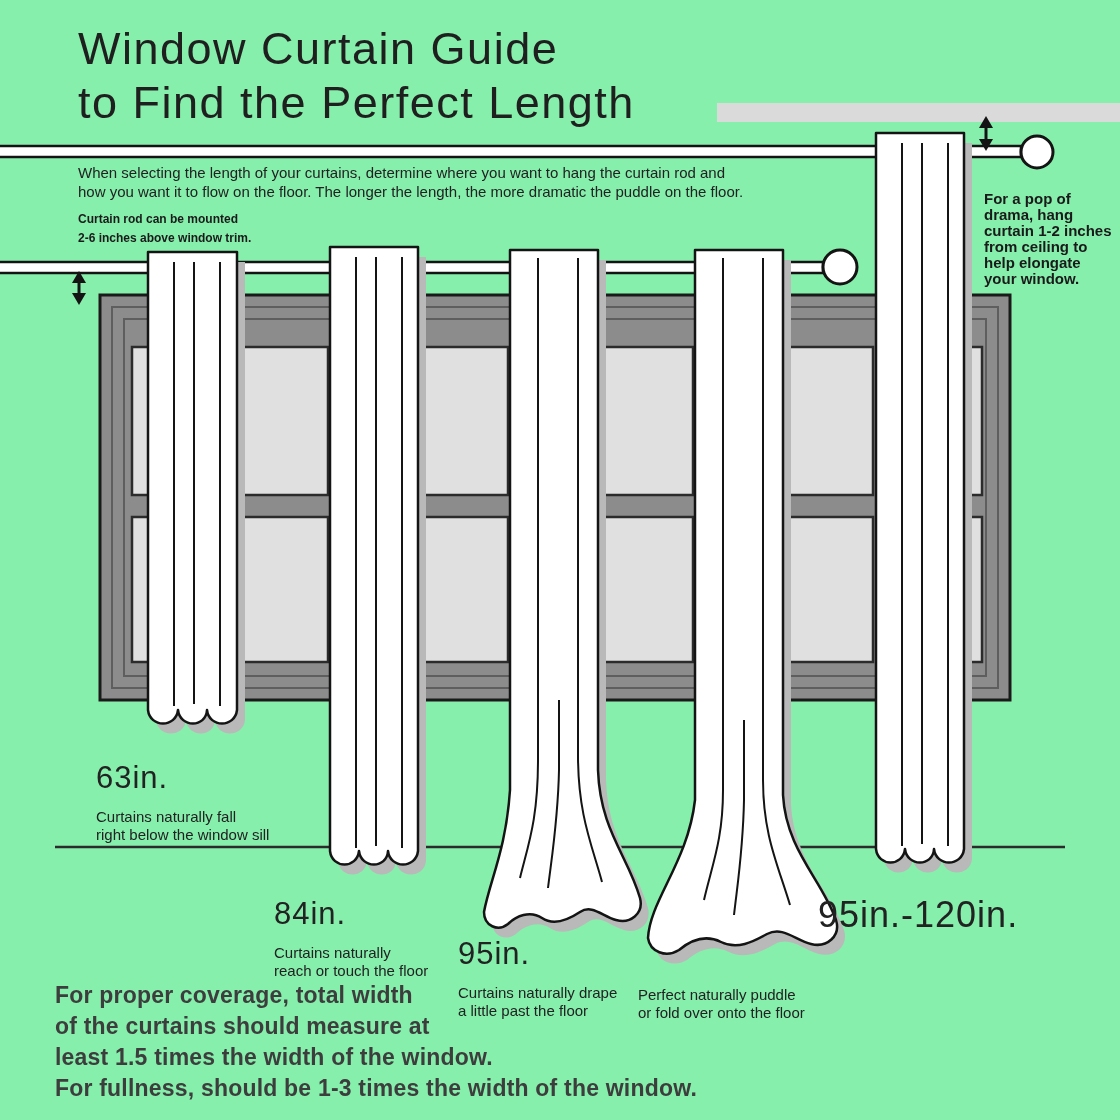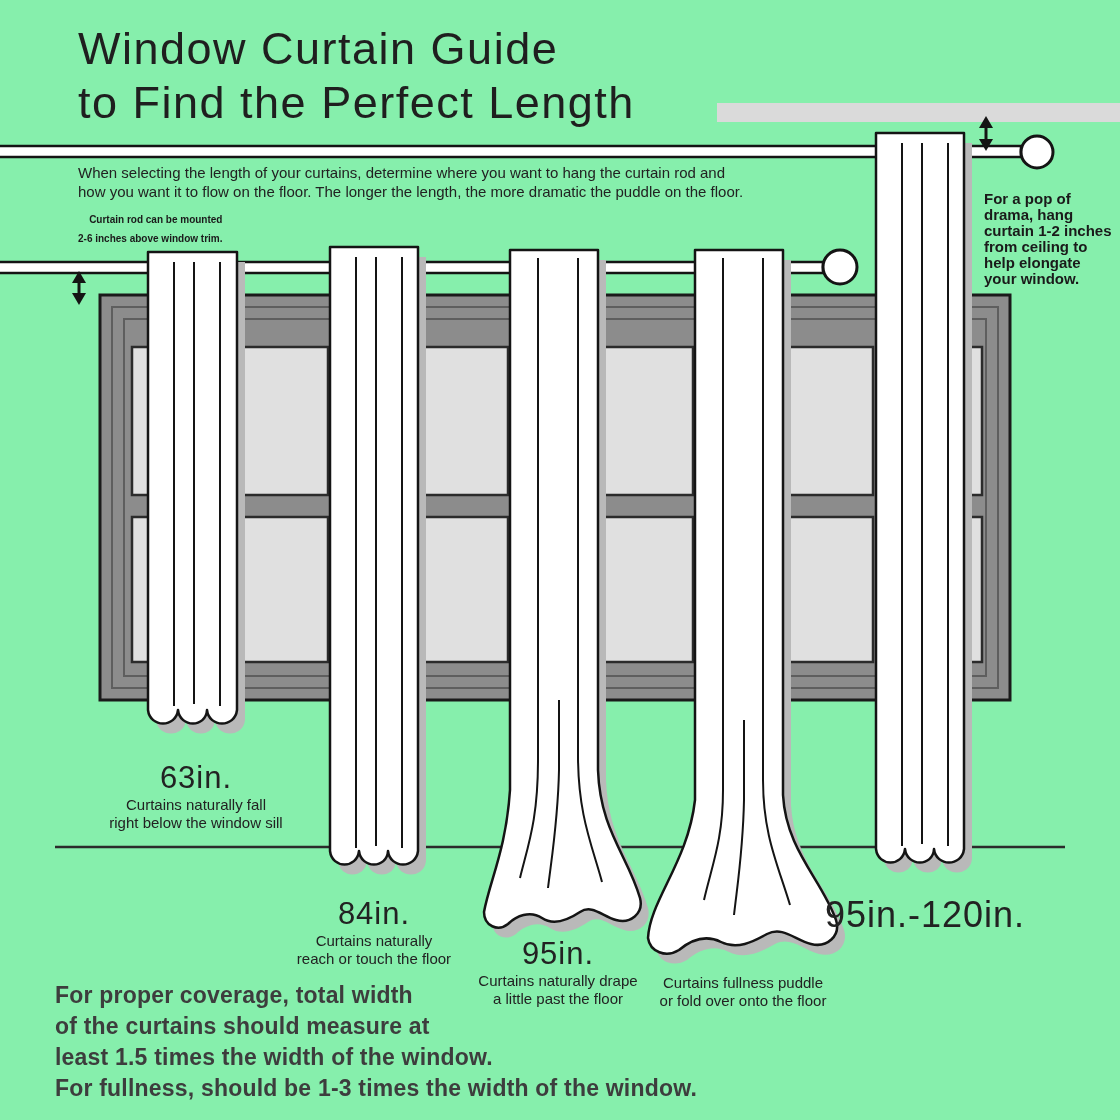--- a/index.html
+++ b/index.html
@@ -7,25 +7,25 @@
     position:relative;width:1120px;height:1120px;overflow:hidden;background:#86efac;
     font-family:Liberation Sans, sans-serif;color:#1e1e1e;
   }
   #diagram{position:absolute;left:0;top:0;z-index:1;}
   .txt{position:absolute;z-index:2;white-space:pre-line;}
   .title{
     left:78px;top:22px;font-size:45px;line-height:54px;font-weight:400;
     letter-spacing:1.5px;color:#1f1f1f;
   }
   .intro{left:78px;top:163px;width:710px;font-size:15px;line-height:19px;color:#222;}
-  .rod-note{left:78px;top:210px;font-size:10px;line-height:19px;font-weight:700;color:#1a1a1a;text-align:right;}
+  .rod-note{left:78px;top:210px;font-size:12px;line-height:19px;font-weight:700;color:#1a1a1a;}
   .ceiling-tip{left:984px;top:191px;width:132px;font-size:15px;line-height:16px;font-weight:700;color:#1a1a1a;}
-  .size-label{position:absolute;z-index:2;text-align:center;}
+  .size-label{position:absolute;z-index:2;text-align:left;}
   .size-label .big{font-size:31px;letter-spacing:1px;color:#222;display:block;}
-  .size-label .small{font-size:15px;line-height:18px;color:#222;display:block;white-space:pre-line;margin-top:0;}
+  .size-label .small{font-size:15px;line-height:18px;color:#222;display:block;white-space:pre-line;margin-top:12px;}
   .lab-63{left:96px;top:760px;width:200px;}
   .lab-84{left:274px;top:896px;width:200px;}
   .lab-95{left:458px;top:936px;width:200px;}
   .lab-108{left:638px;top:974px;width:210px;}
   .lab-95120{left:818px;top:894px;width:214px;}
   .lab-95120 .big{font-size:36px;}
   .lab-95120 .small{font-size:14.5px;line-height:17.5px;}
   .footer{
     left:55px;top:980px;width:680px;font-size:23px;line-height:31px;
     font-weight:700;color:#3d3d3d;letter-spacing:0.2px;
@@ -152,21 +152,21 @@
     <span class="big">84in.</span>
     <span class="small">Curtains naturally
 reach or touch the floor</span>
   </div>
   <div class="size-label lab-95">
     <span class="big">95in.</span>
     <span class="small">Curtains naturally drape
 a little past the floor</span>
   </div>
   <div class="size-label lab-108">
-    <span class="small">Curtains fullness puddle
+    <span class="small">Perfect naturally puddle
 or fold over onto the floor</span>
   </div>
   <div class="size-label lab-95120">
     <span class="big">95in.-120in.</span>
   </div>
 
   <div class="txt footer">For proper coverage, total width
 of the curtains should measure at
 least 1.5 times the width of the window.
 For fullness, should be 1-3 times the width of the window.</div>

